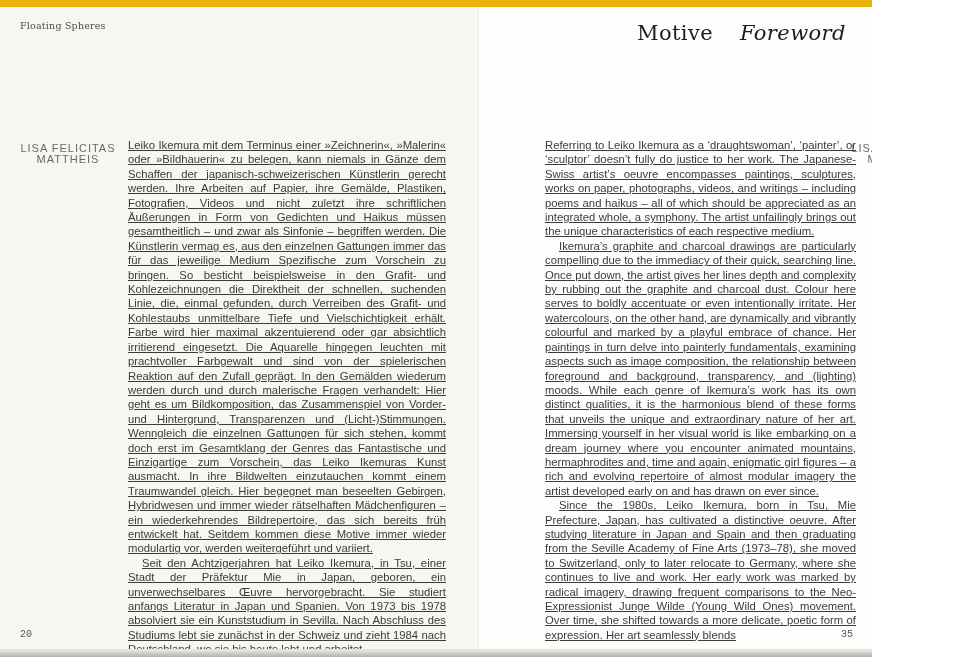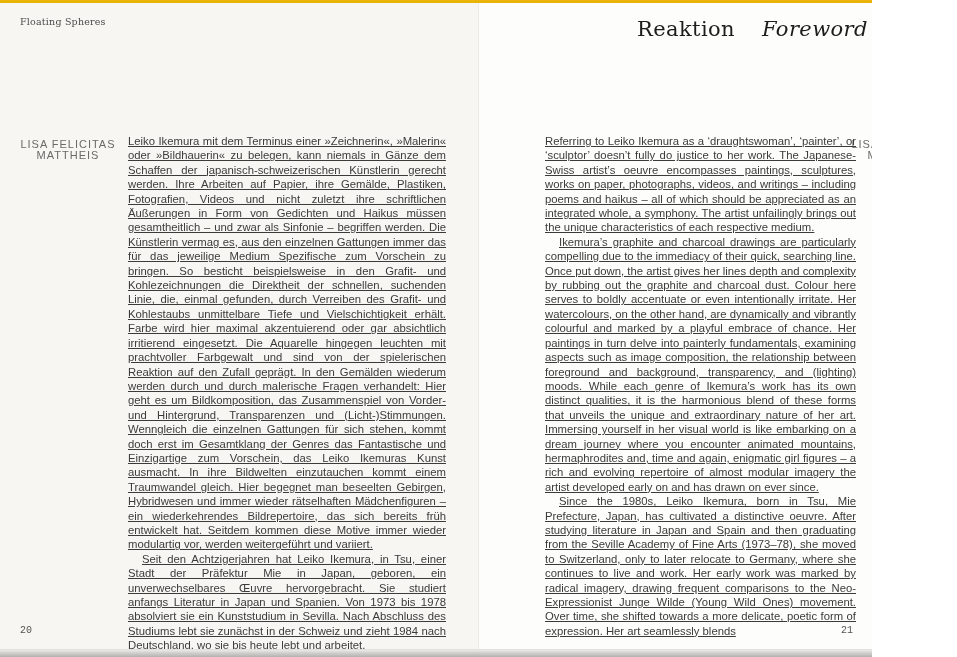--- a/index.html
+++ b/index.html
@@ -2,21 +2,21 @@
 <html><head>
 <meta charset="utf-8">
 <style>
   html, body { margin: 0; padding: 0; background: #ffffff; }
   .spread {
     position: relative;
     width: 872px;
     height: 657px;
     overflow: hidden;
     font-family: "Liberation Sans", sans-serif;
-    border-top: 3px solid #eab308;
+    border-top: 7px solid #eab308;
     box-sizing: border-box;
   }
   .page { position: absolute; top: 0; bottom: 7px; }
   .page-left  { left: 0;   width: 478px; background: #f7f6f3; }
   .page-right { left: 478px; width: 479px; background: #fdfdfb; border-left: 1px solid #eceae6; box-sizing: border-box; }
 
   .page-edge {
     position: absolute; left: 0; right: 0; bottom: 0; height: 7px;
     background: linear-gradient(#eceae7 0%, #cfcecb 45%, #b3b2b0 100%);
     border-top: 1px solid #e2e1de;
@@ -70,21 +70,21 @@
 <body>
 
 <div class="spread">
 
   <div class="page page-left"></div>
   <div class="page page-right"></div>
 
   <div class="running-head">Floating Spheres</div>
 
   <div class="heading">
-    <span class="h-de">Reaktion</span>
+    <span class="h-de">Motive</span>
     <span class="h-en">Foreword</span>
   </div>
 
   <div class="author author-left">
     <span>LISA FELICITAS</span>
     <span>MATTHEIS</span>
   </div>
 
   <div class="author author-right">
     <span>LISA FELICITAS</span>
@@ -96,17 +96,17 @@
     <p class="indent">Seit den Achtzigerjahren hat Leiko Ikemura, in Tsu, einer Stadt der Präfektur Mie in Japan, geboren, ein unverwechselbares Œuvre hervorgebracht. Sie studiert anfangs Literatur in Japan und Spanien. Von 1973 bis 1978 absolviert sie ein Kunststudium in Sevilla. Nach Abschluss des Studiums lebt sie zunächst in der Schweiz und zieht 1984 nach Deutschland, wo sie bis heute lebt und arbeitet.</p>
   </div>
 
   <div class="textcol textcol-en">
     <p>Referring to Leiko Ikemura as a ‘draughtswoman’, ‘painter’, or ‘sculptor’ doesn’t fully do justice to her work. The Japanese-Swiss artist’s oeuvre encompasses paintings, sculptures, works on paper, photographs, videos, and writings – including poems and haikus – all of which should be appreciated as an integrated whole, a symphony. The artist unfailingly brings out the unique characteristics of each respective medium.</p>
     <p class="indent">Ikemura’s graphite and charcoal drawings are particularly compelling due to the immediacy of their quick, searching line. Once put down, the artist gives her lines depth and complexity by rubbing out the graphite and charcoal dust. Colour here serves to boldly accentuate or even intentionally irritate. Her watercolours, on the other hand, are dynamically and vibrantly colourful and marked by a playful embrace of chance. Her paintings in turn delve into painterly fundamentals, examining aspects such as image composition, the relationship between foreground and background, transparency, and (lighting) moods. While each genre of Ikemura’s work has its own distinct qualities, it is the harmonious blend of these forms that unveils the unique and extraordinary nature of her art. Immersing yourself in her visual world is like embarking on a dream journey where you encounter animated mountains, hermaphrodites and, time and again, enigmatic girl figures – a rich and evolving repertoire of almost modular imagery the artist developed early on and has drawn on ever since.</p>
     <p class="indent">Since the 1980s, Leiko Ikemura, born in Tsu, Mie Prefecture, Japan, has cultivated a distinctive oeuvre. After studying literature in Japan and Spain and then graduating from the Seville Academy of Fine Arts (1973–78), she moved to Switzerland, only to later relocate to Germany, where she continues to live and work. Her early work was marked by radical imagery, drawing frequent comparisons to the Neo-Expressionist Junge Wilde (Young Wild Ones) movement. Over time, she shifted towards a more delicate, poetic form of expression. Her art seamlessly blends</p>
   </div>
 
   <div class="pagenum pn-left">20</div>
-  <div class="pagenum pn-right">21</div>
+  <div class="pagenum pn-right">35</div>
 
   <div class="page-edge"></div>
 
 </div>
 
 </body></html>

